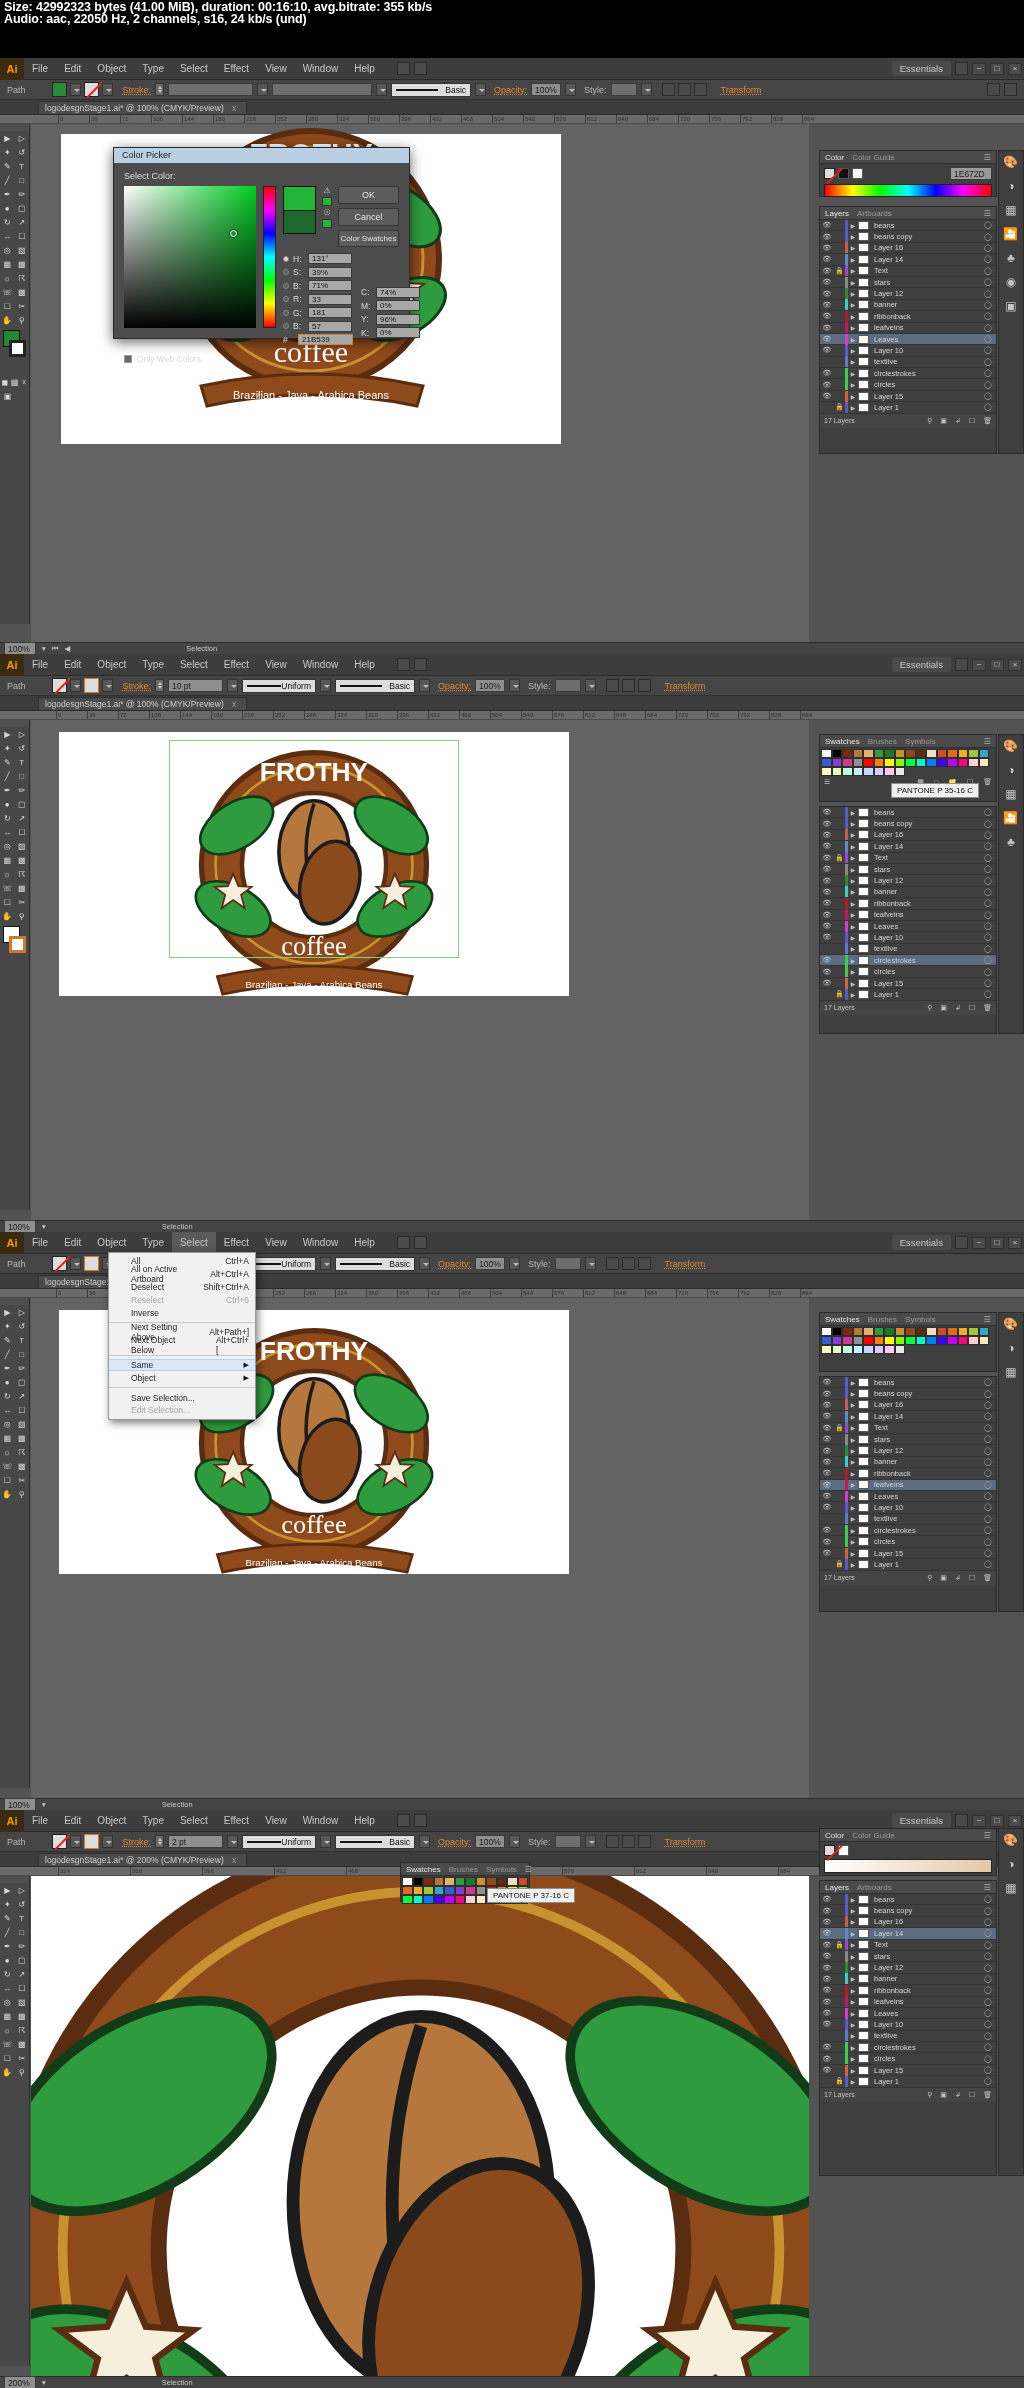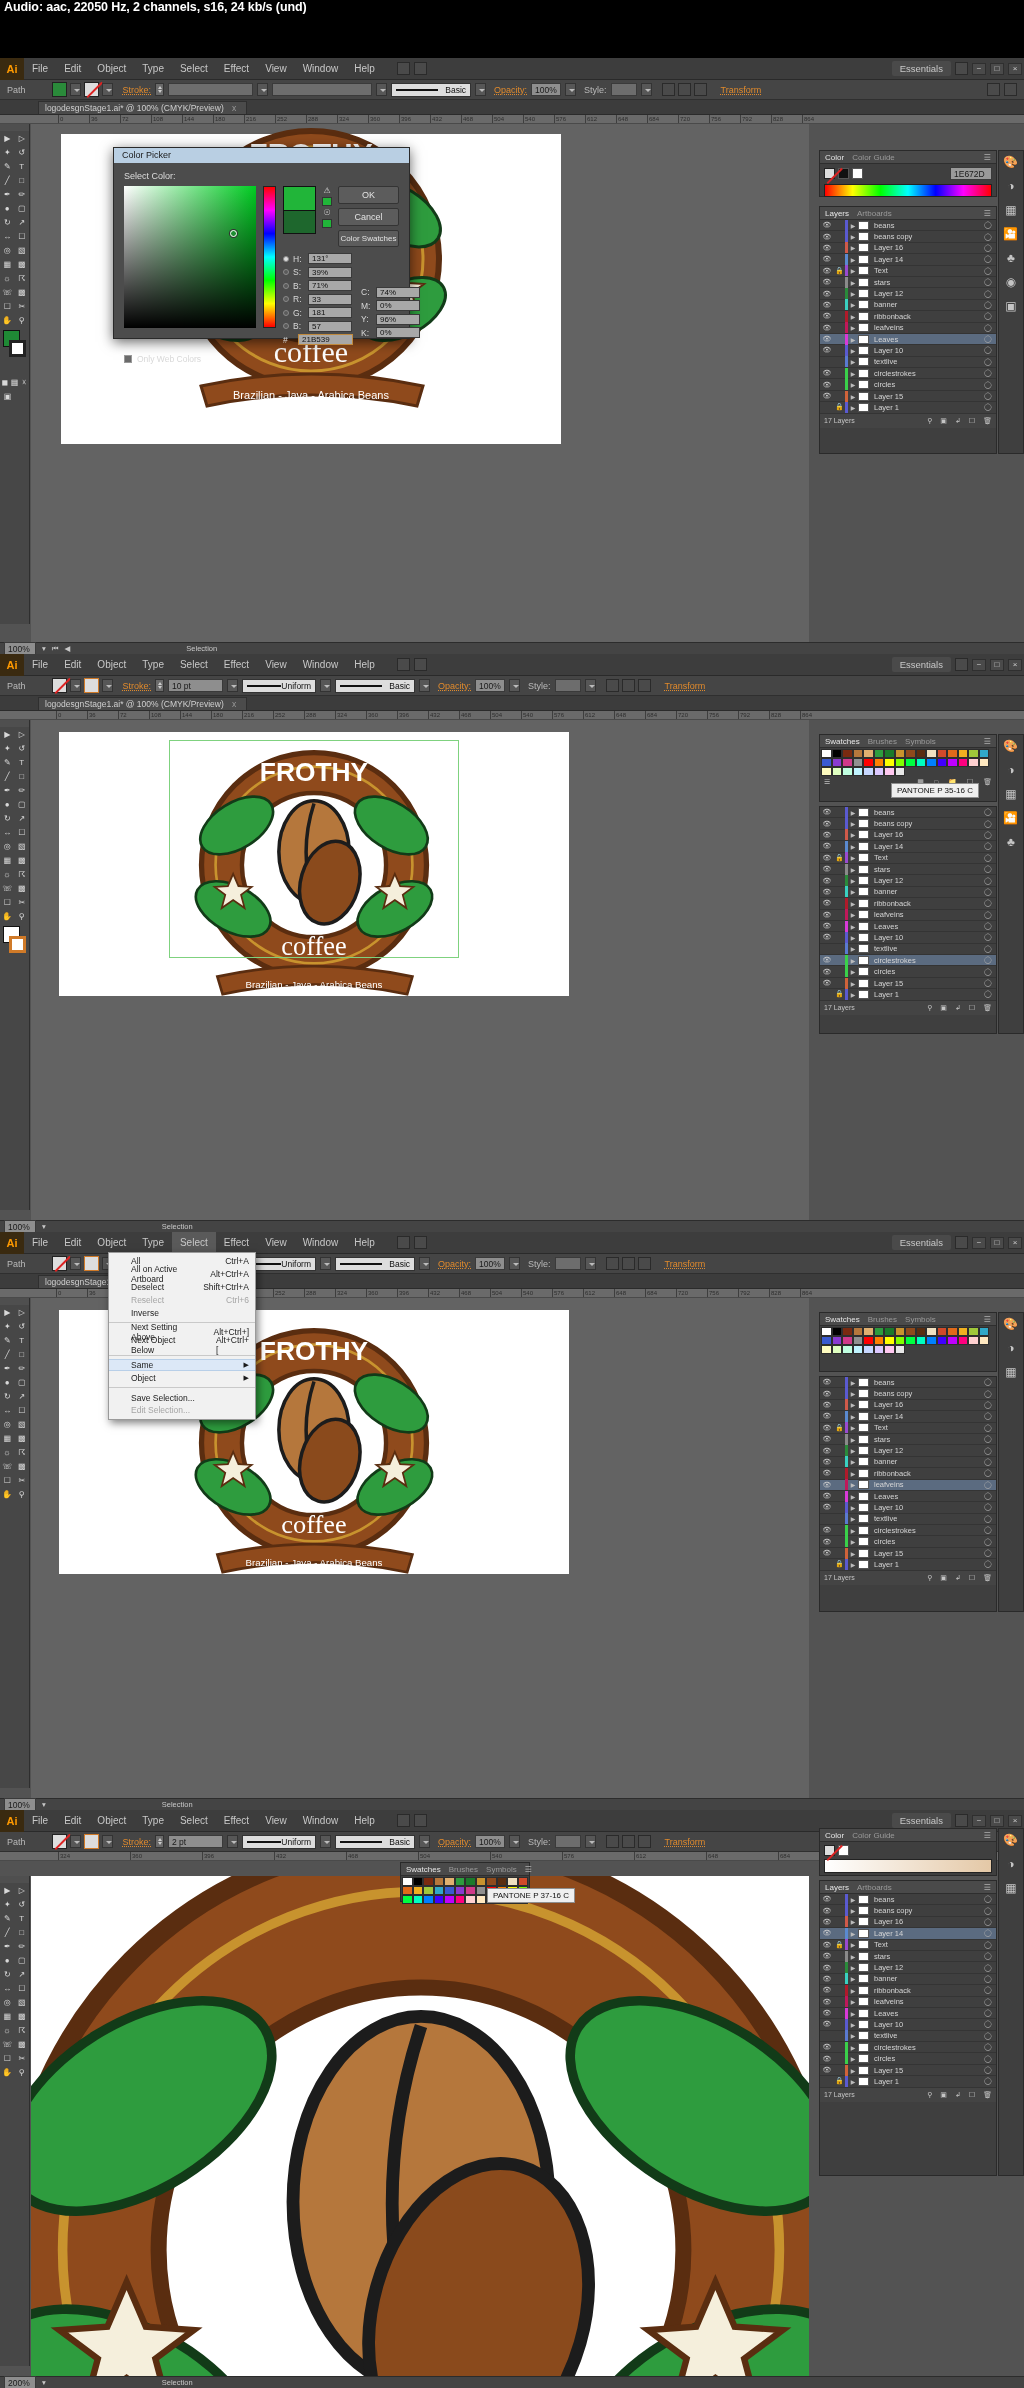--- a/index.html
+++ b/index.html
@@ -130,20 +130,21 @@
           display:flex;align-items:center;font-size:7.5px;color:#c8c8c8;gap:6px;padding:0 4px;}
 
   
   .logo { position:absolute; }
   .sel-box{position:absolute;border:1px solid #7fd27f;}
 </style>
 </head>
 <body>
 
 <div class="vheader">
+  <div class="line">Size: 42992323 bytes (41.00 MiB), duration: 00:16:10, avg.bitrate: 355 kb/s</div>
   <div class="line">Audio: aac, 22050 Hz, 2 channels, s16, 24 kb/s (und)</div>
 </div>
 
 <div class="panel p1">
   <div class="menubar">
     <div class="ai-logo">Ai</div>
     <div class="mi">File</div>
     <div class="mi">Edit</div>
     <div class="mi">Object</div>
     <div class="mi">Type</div>
@@ -1342,21 +1343,21 @@
       <div class="it dis">
         <span>Reselect</span>
         <span class="key">Ctrl+6</span>
       </div>
       <div class="it">
         <span>Inverse</span>
       </div>
       <div class="div"></div>
       <div class="it">
         <span>Next Setting Above</span>
-        <span class="key">Alt+Ctrl+]</span>
+        <span class="key">Alt+Path+]</span>
       </div>
       <div class="it">
         <span>Next Object Below</span>
         <span class="key">Alt+Ctrl+[</span>
       </div>
       <div class="div"></div>
       <div class="it hl">
         <span>Same</span>
         <span class="sub">▶</span>
       </div>
@@ -1659,20 +1660,26 @@
     <div class="widefield" style="width:26px"></div>
     <div class="ddn"></div>
     <div style="display:flex;gap:3px;margin-left:6px;">
       <div class="sqbox"></div>
       <div class="sqbox"></div>
       <div class="sqbox"></div>
     </div>
     <div class="lbl orange" style="margin-left:10px">Transform</div>
   </div>
 
+  <div class="tabbar">
+    <div class="doctab">
+      <span>logodesgnStage1.ai* @ 200% (CMYK/Preview)</span>
+      <span class="x">x</span>
+    </div>
+  </div>
   <div class="ruler" id="ruler4">
       <div class="tick" style="left: 58px;"></div>
       <div class="num" style="left: 60px;">324</div>
       <div class="tick" style="left: 130px;"></div>
       <div class="num" style="left: 132px;">360</div>
       <div class="tick" style="left: 202px;"></div>
       <div class="num" style="left: 204px;">396</div>
       <div class="tick" style="left: 274px;"></div>
       <div class="num" style="left: 276px;">432</div>
       <div class="tick" style="left: 346px;"></div>

